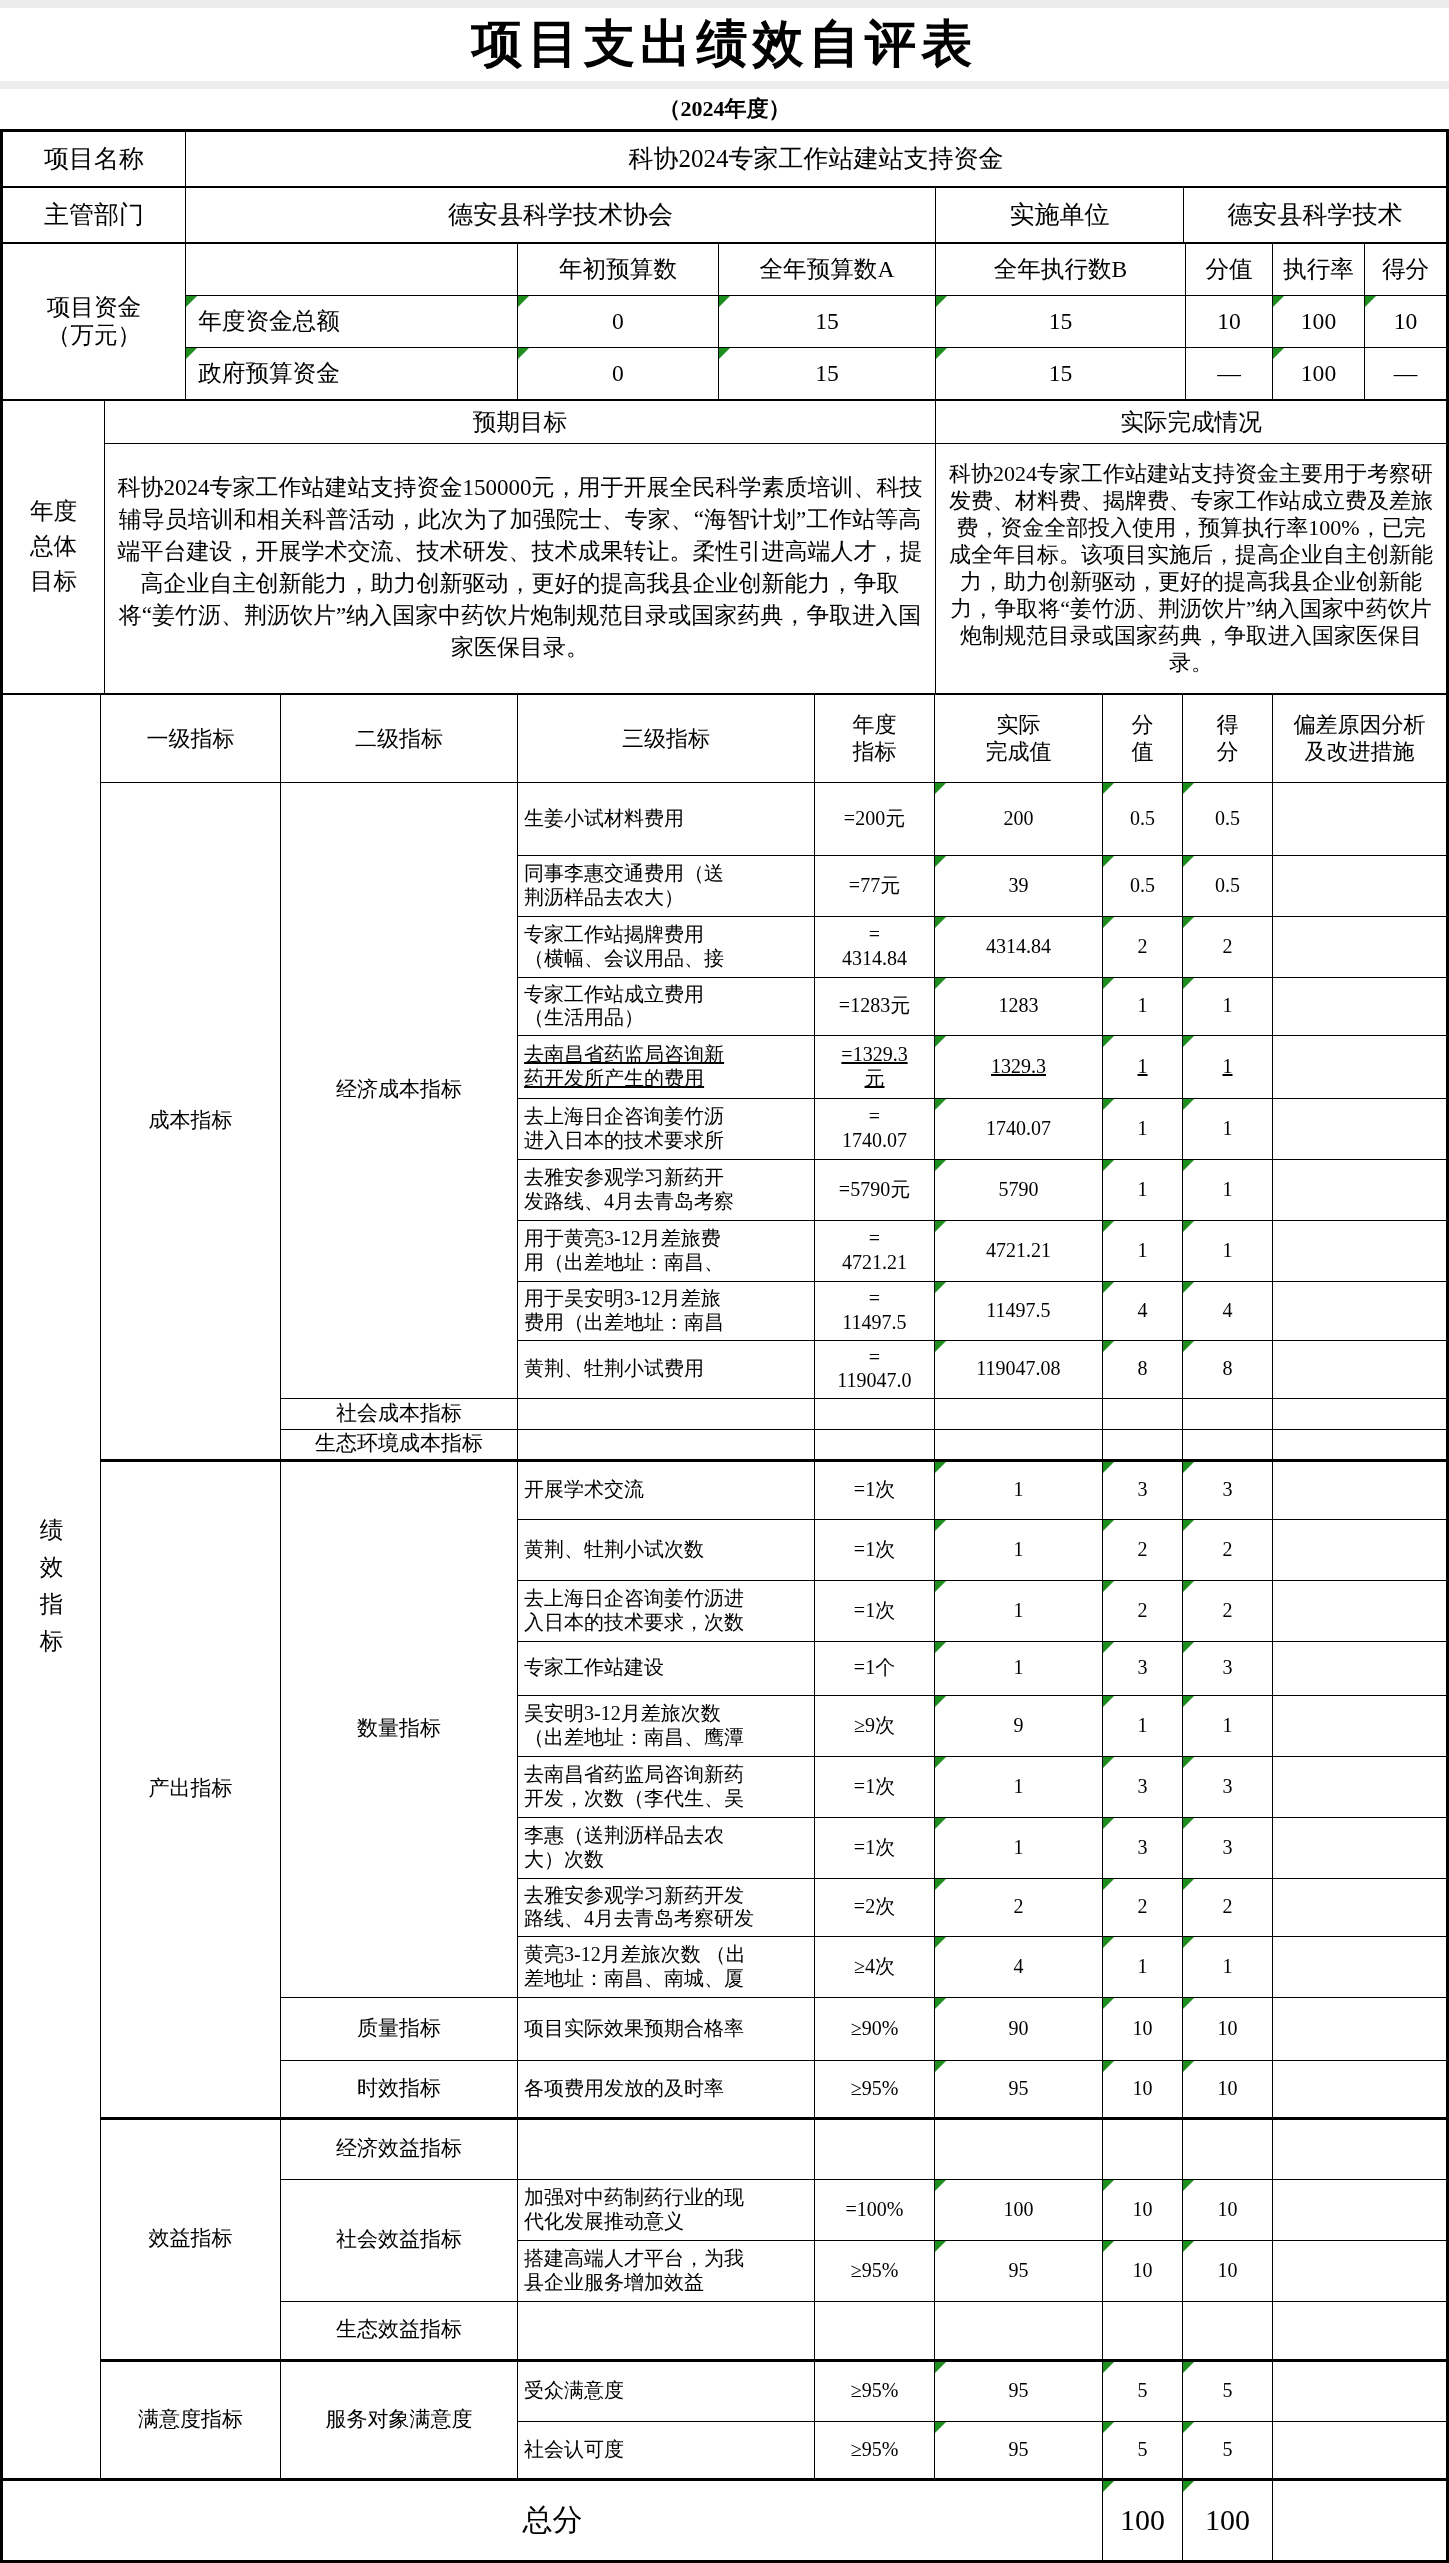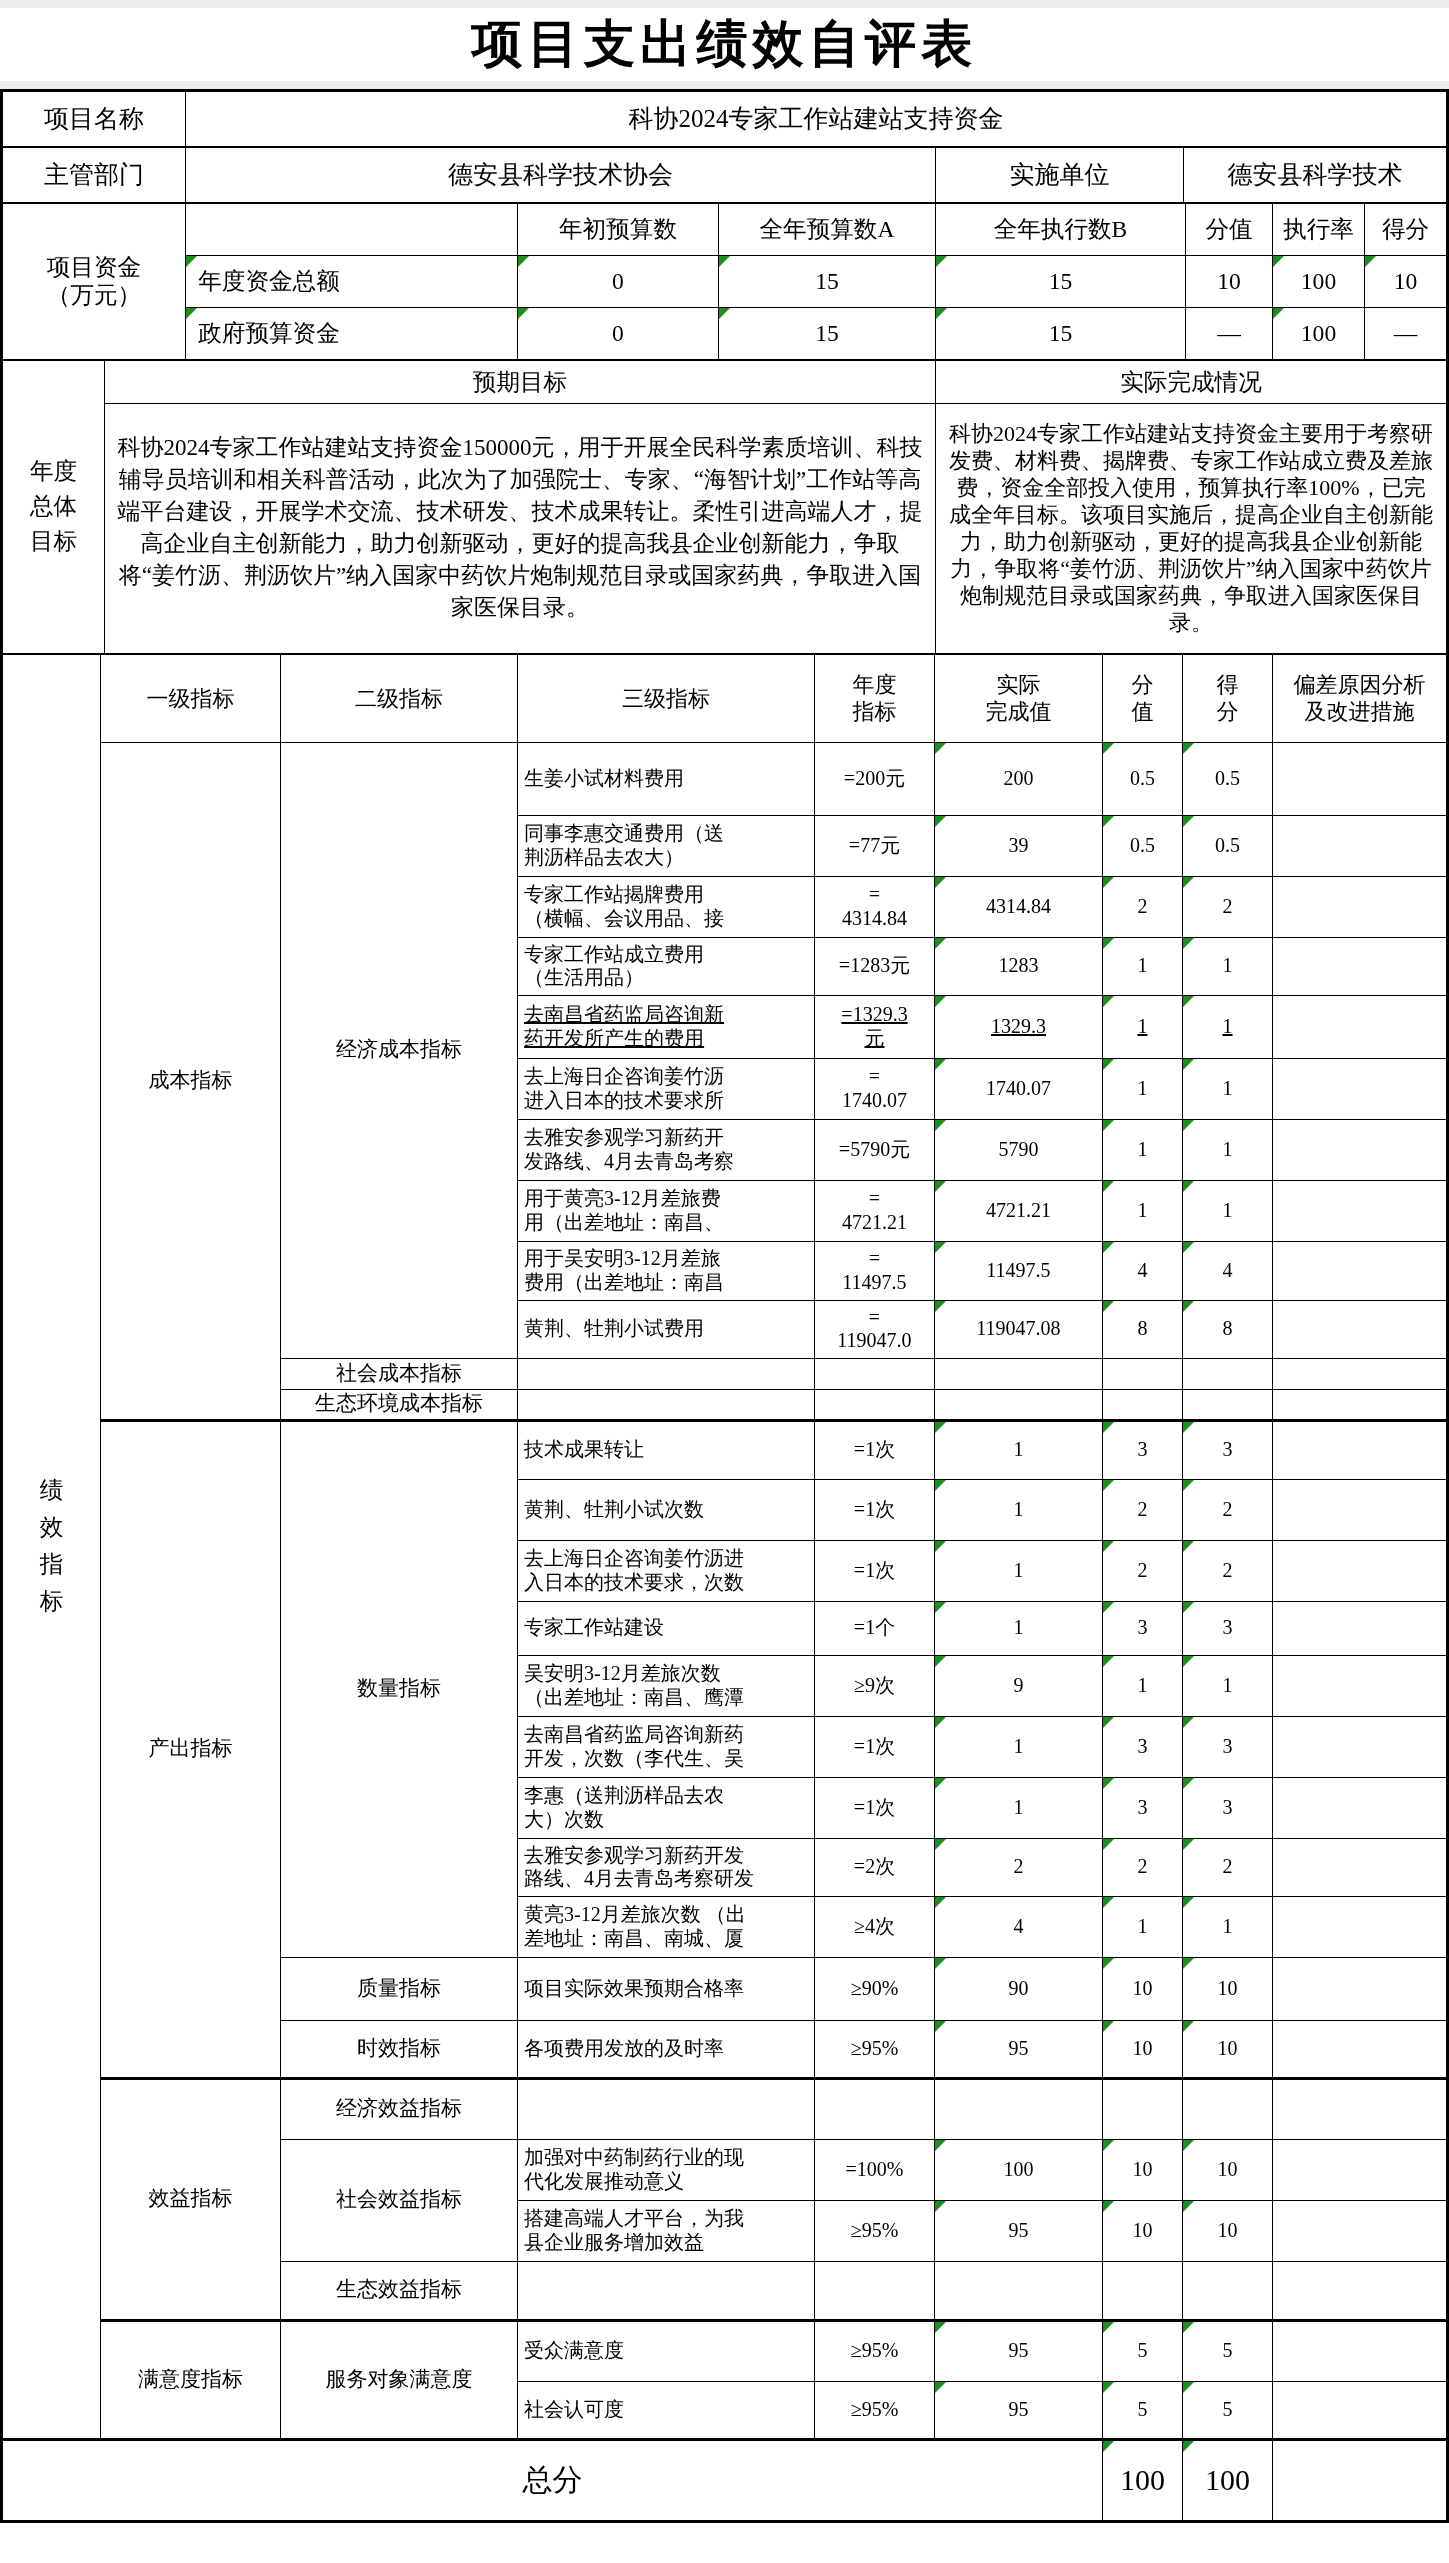--- a/index.html
+++ b/index.html
@@ -38,20 +38,21 @@
   .tri::before{content:"";position:absolute;top:0;left:0;width:0;height:0;
     border-top:11.3px solid var(--triangle);border-right:11.3px solid transparent;}
 </style>
 </head>
 <body>
 
 <div class="page">
   <div class="band"></div>
   <div class="title">项目支出绩效自评表</div>
   <div class="band"></div>
+  <div class="subtitle">（2024年度）</div>
 
   <div class="sheet">
 
     <table class="t-info">
       <colgroup>
           <col style="width:183px">
           <col>
         </colgroup>
       <tbody>
           <tr>
@@ -285,21 +286,21 @@
             <td class="c-l3"></td>
             <td class="c-target"></td>
             <td class="c-num"></td>
             <td class="c-num"></td>
             <td class="c-num"></td>
             <td class="c-dev"></td>
           </tr>
           <tr class="sec" style="height: 59px;">
             <td rowspan="11" class="c-l1">产出指标</td>
             <td rowspan="9" class="c-l2">数量指标</td>
-            <td class="c-l3">技术成果转让</td>
+            <td class="c-l3">开展学术交流</td>
             <td class="c-target">=1次</td>
             <td class="c-num tri">1</td>
             <td class="c-num tri">3</td>
             <td class="c-num tri">3</td>
             <td class="c-dev"></td>
           </tr>
           <tr style="height: 61px;">
             <td class="c-l3">黄荆、牡荆小试次数</td>
             <td class="c-target">=1次</td>
             <td class="c-num tri">1</td>

